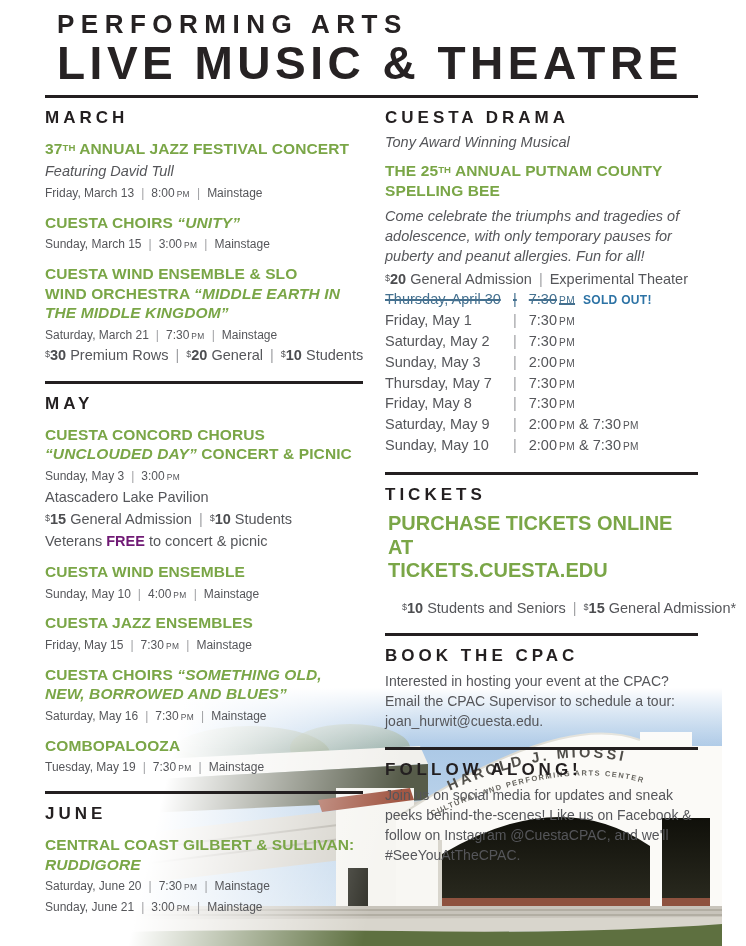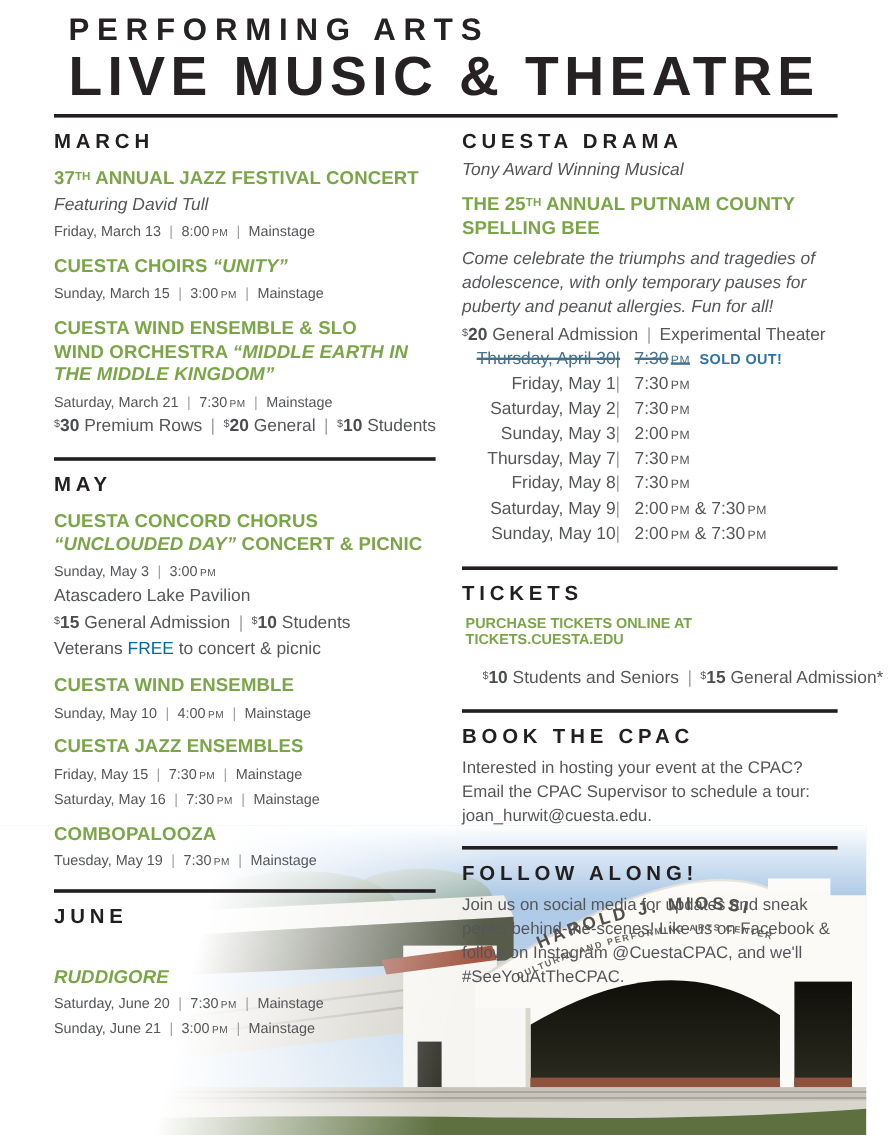--- a/index.html
+++ b/index.html
@@ -24,34 +24,34 @@
   .meta{font-size:12px;margin:5px 0 0;line-height:1.32;white-space:nowrap;}
   .plain{font-size:14.5px;margin:3px 0 0;line-height:1.32;}
   .prices{font-size:14.5px;margin:3px 0 0;line-height:1.32;white-space:nowrap;}
   p{margin:0;}
   
   .pipe{color:#9fa0a3;margin:0 7px;font-weight:400;text-decoration:none;}
   .pm{font-size:.7em;margin-left:2px;letter-spacing:.4px;}
   .cur,.sup{font-size:.62em;vertical-align:.32em;}
   .amt{font-weight:700;color:#4c4d50;}
   .i{font-style:italic;}
-  .b{font-weight:400;color:#0369a1;}
+  .b{font-weight:700;color:#701a75;}
   
   .kicker-italic{font-size:14.5px;font-style:italic;margin:6px 0 0;}
   .desc{font-size:14.5px;font-style:italic;line-height:1.4;margin:5px 0 0;}
   .admission{font-size:14.5px;margin:5px 0 0;white-space:nowrap;}
   .sched{margin-top:3px;font-size:14.5px;}
-  .srow{display:flex;align-items:baseline;line-height:19.8px;white-space:nowrap;text-align:right;}
+  .srow{display:flex;align-items:baseline;line-height:19.8px;white-space:nowrap;}
   .sday{flex:0 0 128px;}
   .ssep{color:#9fa0a3;margin-right:12px;}
   .badge{font-size:12px;font-weight:700;color:#2d73a5;margin-left:8px;letter-spacing:.3px;}
   .row-strike .sday,.row-strike .ssep,.row-strike .stime{
     color:#44708f;text-decoration:line-through;text-decoration-color:#44708f;text-decoration-thickness:1.5px;}
   
-  .cta{color:#7aa647;font-weight:700;font-size:12px;line-height:1.18;margin:7px 0 16px 3px;display:block;}
+  .cta{color:#7aa647;font-weight:700;font-size:20px;line-height:1.18;margin:7px 0 16px 3px;display:block;}
   .cta span{display:block;}
   .tix-prices{margin-left:17px;}
   .body-txt{font-size:14px;line-height:1.42;margin:6px 0 0;}
   
   .photo{position:absolute;left:0;top:688px;width:722px;height:258px;z-index:0;}
   .photo svg{display:block;width:100%;height:100%;}
   .photo-fade{position:absolute;inset:0;pointer-events:none;
     background:
       linear-gradient(180deg,#fff 0%,rgba(255,255,255,0) 24%),
       linear-gradient(103deg,#fff 24%,rgba(255,255,255,0) 54%);}
@@ -141,29 +141,30 @@
       <h2 class="sec">MAY</h2>
       <h3 class="etitle"><span>CUESTA CONCORD CHORUS</span><br><span class="i">“UNCLOUDED DAY”</span><span> CONCERT &amp; PICNIC</span></h3>
       <p class="meta"><span>Sunday, May 3</span><span class="pipe">|</span><span>3:00</span><span class="pm">PM</span></p>
       <p class="plain">Atascadero Lake Pavilion</p>
       <p class="prices"><span class="cur">$</span><span class="amt">15</span><span> General Admission</span><span class="pipe">|</span><span class="cur">$</span><span class="amt">10</span><span> Students</span></p>
       <p class="prices"><span>Veterans </span><span class="b">FREE</span><span> to concert &amp; picnic</span></p>
       <h3 class="etitle"><span>CUESTA WIND ENSEMBLE</span></h3>
       <p class="meta"><span>Sunday, May 10</span><span class="pipe">|</span><span>4:00</span><span class="pm">PM</span><span class="pipe">|</span><span>Mainstage</span></p>
       <h3 class="etitle"><span>CUESTA JAZZ ENSEMBLES</span></h3>
       <p class="meta"><span>Friday, May 15</span><span class="pipe">|</span><span>7:30</span><span class="pm">PM</span><span class="pipe">|</span><span>Mainstage</span></p>
+      <h3 class="etitle"><span>CUESTA CHOIRS </span><span class="i">“SOMETHING OLD, NEW, BORROWED AND BLUES”</span></h3>
       <p class="meta"><span>Saturday, May 16</span><span class="pipe">|</span><span>7:30</span><span class="pm">PM</span><span class="pipe">|</span><span>Mainstage</span></p>
       <h3 class="etitle"><span>COMBOPALOOZA</span></h3>
       <p class="meta"><span>Tuesday, May 19</span><span class="pipe">|</span><span>7:30</span><span class="pm">PM</span><span class="pipe">|</span><span>Mainstage</span></p>
     </section>
 
     <div class="rule"></div>
     <section>
       <h2 class="sec">JUNE</h2>
-      <h3 class="etitle"><br><span class="i">RUDDIGORE</span></h3>
+      <h3 class="etitle"><span>CENTRAL COAST GILBERT &amp; SULLIVAN:</span><br><span class="i">RUDDIGORE</span></h3>
       <p class="meta"><span>Saturday, June 20</span><span class="pipe">|</span><span>7:30</span><span class="pm">PM</span><span class="pipe">|</span><span>Mainstage</span></p>
       <p class="meta"><span>Sunday, June 21</span><span class="pipe">|</span><span>3:00</span><span class="pm">PM</span><span class="pipe">|</span><span>Mainstage</span></p>
     </section>
   </div>
 
   <div class="col-right">
     <section>
       <h2 class="sec">CUESTA DRAMA</h2>
       <p class="kicker-italic">Tony Award Winning Musical</p>
       <h3 class="etitle"><span>THE 25</span><span class="sup">TH</span><span> ANNUAL PUTNAM COUNTY SPELLING BEE</span></h3>

